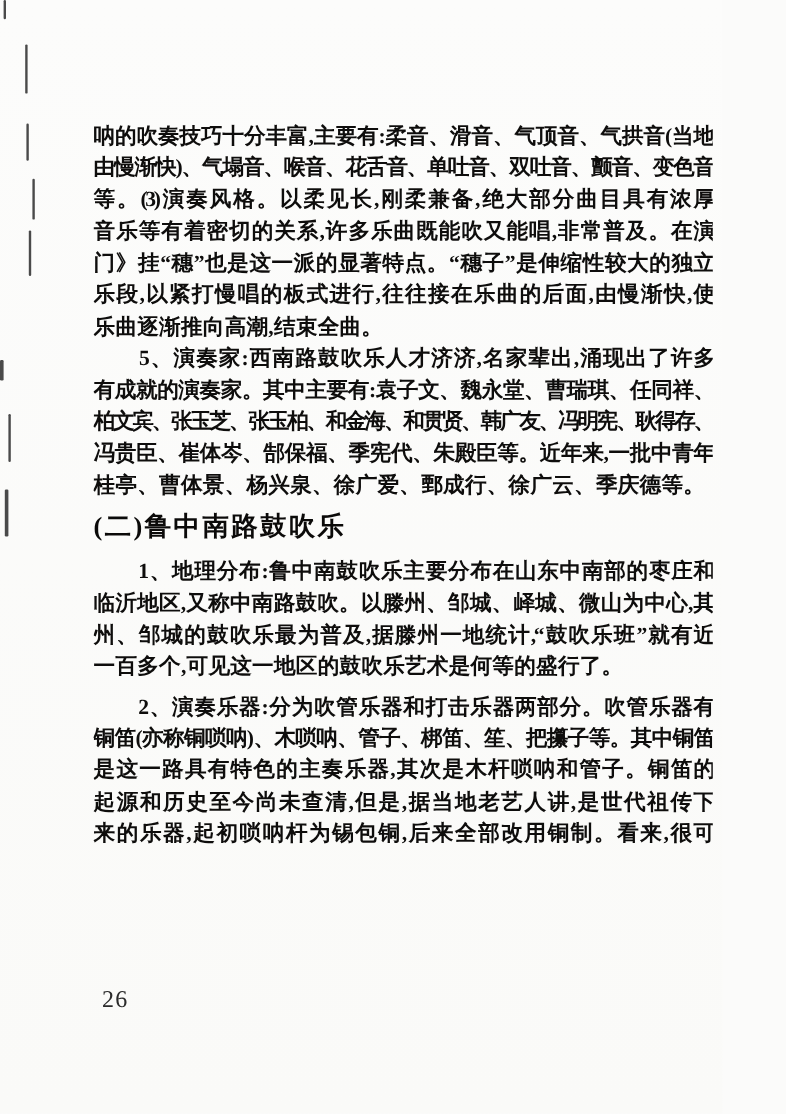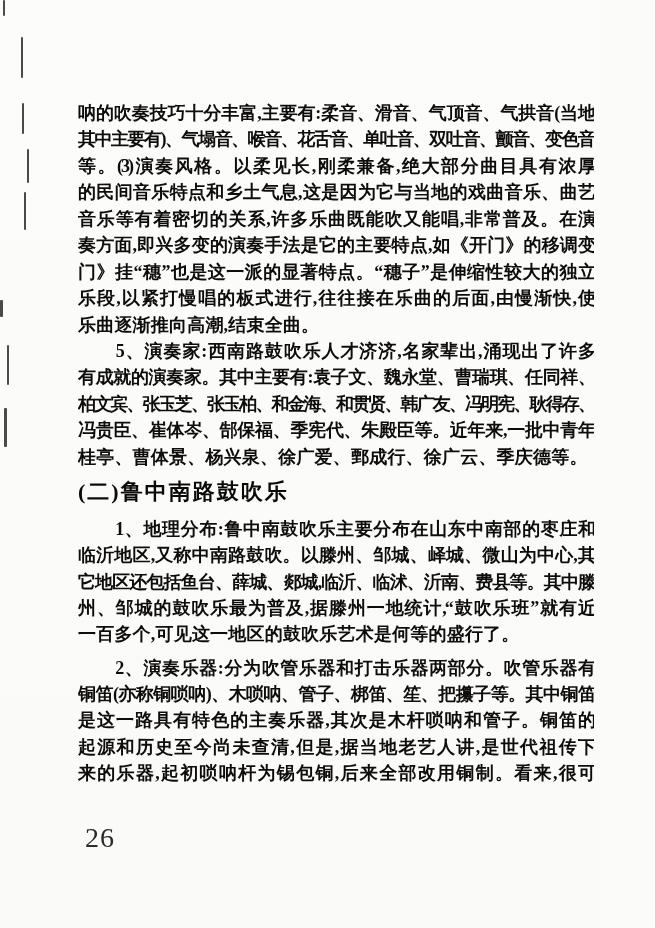--- a/index.html
+++ b/index.html
@@ -63,21 +63,21 @@
     letter-spacing: 2px;
     color: #0b0a09;
   }
   .sec2 {
     margin-top: 8px;
   }
   .page-number {
     position: absolute;
     left: 85px;
     top: 822px;
-    font-size: 28px;
+    font-size: 20px;
     font-weight: 400;
     color: #2b2b2b;
     letter-spacing: 1px;
   }
   
   .mark {
     position: absolute;
     background: #4a4a4a;
     border-radius: 1px;
   }
@@ -95,44 +95,41 @@
       <div class="mark" style="left: 24px; top: 192px; width: 2px; height: 38px;"></div>
       <div class="mark" style="left: 0px; top: 300px; width: 3px; height: 17px;"></div>
       <div class="mark" style="left: 7px; top: 345px; width: 2px; height: 40px;"></div>
       <div class="mark" style="left: 4px; top: 408px; width: 3px; height: 39px;"></div>
     </div>
 
   <div class="textcol">
 
     <div class="para">
         <div class="tline">呐的吹奏技巧十分丰富,主要有:柔音、滑音、气顶音、气拱音(当地</div>
-        <div class="tline">其中主要有)、气塌音、喉音、花舌音、单吐音、双吐音、颤音、变色音</div>
+        <div class="tline">由慢渐快)、气塌音、喉音、花舌音、单吐音、双吐音、颤音、变色音</div>
         <div class="tline">等。(3)演奏风格。以柔见长,刚柔兼备,绝大部分曲目具有浓厚</div>
-        <div class="tline">的民间音乐特点和乡土气息,这是因为它与当地的戏曲音乐、曲艺</div>
         <div class="tline">音乐等有着密切的关系,许多乐曲既能吹又能唱,非常普及。在演</div>
-        <div class="tline">奏方面,即兴多变的演奏手法是它的主要特点,如《开门》的移调变</div>
         <div class="tline">门》挂“穗”也是这一派的显著特点。“穗子”是伸缩性较大的独立</div>
         <div class="tline">乐段,以紧打慢唱的板式进行,往往接在乐曲的后面,由慢渐快,使</div>
         <div class="tline last">乐曲逐渐推向高潮,结束全曲。</div>
       </div>
 
     <div class="para">
         <div class="tline">　　5、演奏家:西南路鼓吹乐人才济济,名家辈出,涌现出了许多</div>
         <div class="tline">有成就的演奏家。其中主要有:袁子文、魏永堂、曹瑞琪、任同祥、</div>
         <div class="tline">柏文宾、张玉芝、张玉柏、和金海、和贯贤、韩广友、冯明宪、耿得存、</div>
         <div class="tline">冯贵臣、崔体岑、郜保福、季宪代、朱殿臣等。近年来,一批中青年</div>
         <div class="tline last">桂亭、曹体景、杨兴泉、徐广爱、鄄成行、徐广云、季庆德等。</div>
       </div>
 
     <div class="heading">(二)鲁中南路鼓吹乐</div>
 
     <div class="para sec2">
         <div class="tline">　　1、地理分布:鲁中南鼓吹乐主要分布在山东中南部的枣庄和</div>
         <div class="tline">临沂地区,又称中南路鼓吹。以滕州、邹城、峄城、微山为中心,其</div>
-        <div class="tline">它地区还包括鱼台、薛城、郯城,临沂、临沭、沂南、费县等。其中滕</div>
         <div class="tline">州、邹城的鼓吹乐最为普及,据滕州一地统计,“鼓吹乐班”就有近</div>
         <div class="tline last">一百多个,可见这一地区的鼓吹乐艺术是何等的盛行了。</div>
       </div>
 
     <div class="para sec2">
         <div class="tline">　　2、演奏乐器:分为吹管乐器和打击乐器两部分。吹管乐器有</div>
         <div class="tline">铜笛(亦称铜唢呐)、木唢呐、管子、梆笛、笙、把攥子等。其中铜笛</div>
         <div class="tline">是这一路具有特色的主奏乐器,其次是木杆唢呐和管子。铜笛的</div>
         <div class="tline">起源和历史至今尚未查清,但是,据当地老艺人讲,是世代祖传下</div>
         <div class="tline">来的乐器,起初唢呐杆为锡包铜,后来全部改用铜制。看来,很可</div>

